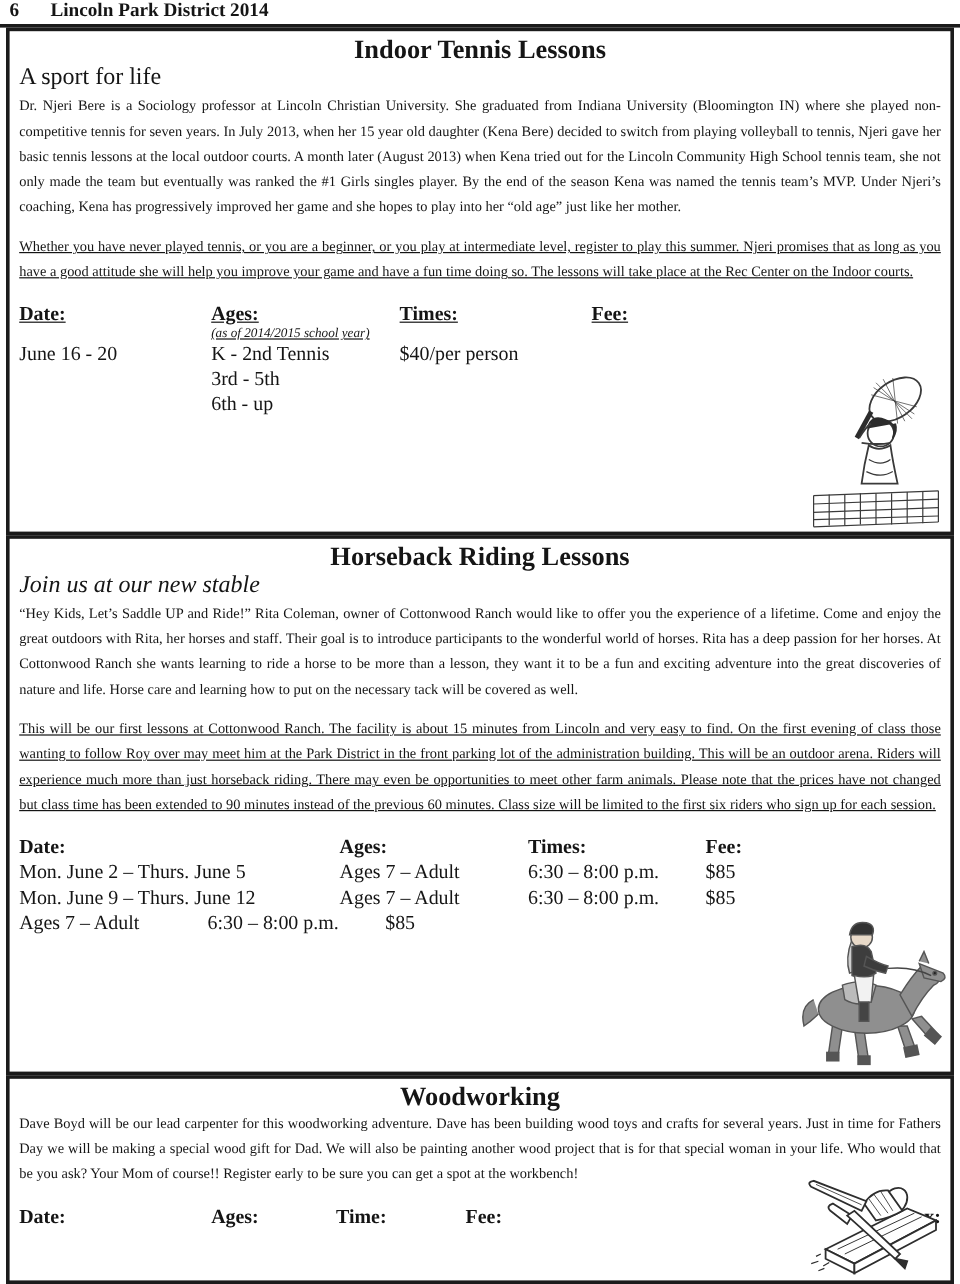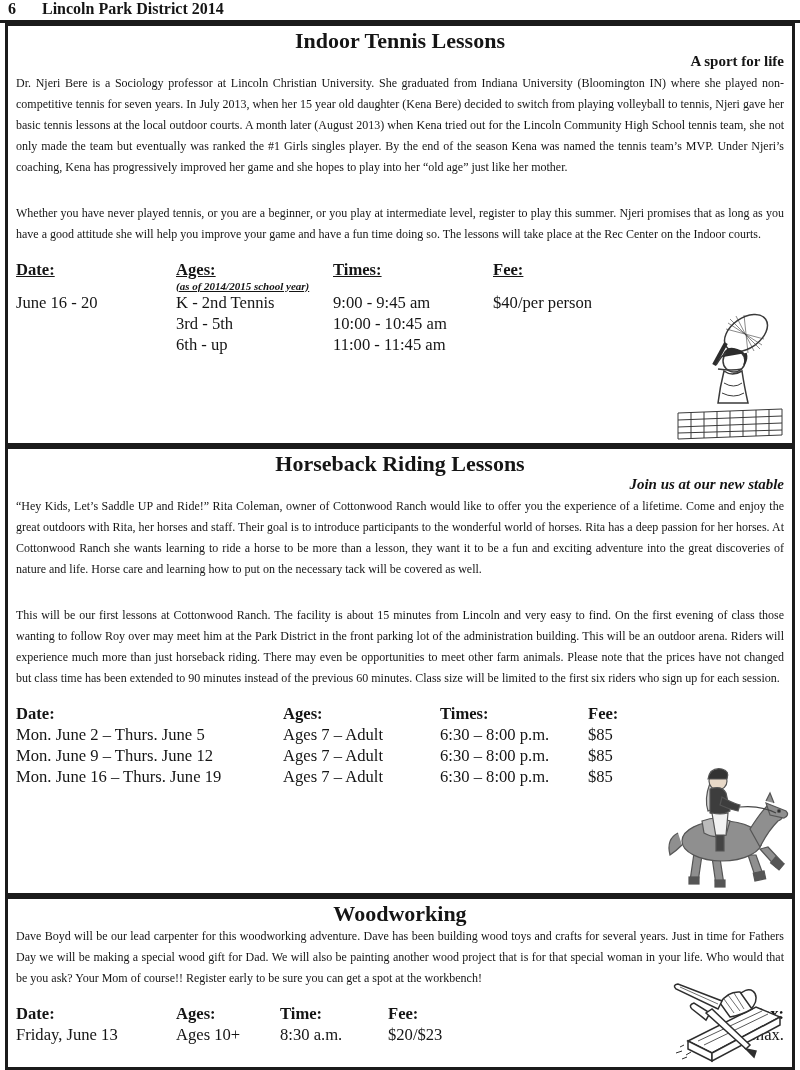--- a/index.html
+++ b/index.html
@@ -28,40 +28,40 @@
   .box-tennis { height: 423px; }
   .box-horse  { height: 450px; }
   .box-wood   { height: 174px; }
   .section-title {
     text-align: center;
     font-weight: bold;
     font-size: 22px;
     line-height: 1.15;
   }
   .section-subtitle {
-    text-align: right;
-    font-weight: bold;
-    font-size: 15px;
+    text-align: left;
+    font-weight: normal;
+    font-size: 20px;
     line-height: 1.15;
     margin-bottom: 2px;
   }
   .italic { font-style: italic; }
   .para {
     font-size: 12px;
     line-height: 21px;
     text-align: justify;
   }
-  .para + .para { margin-top: 25px; }
+  .para + .para { margin-top: 12px; text-decoration: underline; }
   .sched { font-size: 16.6px; line-height: 21px; }
   .sched-row { display: flex; }
   .sched .col-label { font-weight: bold; }
   .u { text-decoration: underline; }
   .ages-note {
     font-size: 11px;
-    font-weight: bold;
+    font-weight: normal;
     font-style: italic;
     text-decoration: underline;
     line-height: 12px;
   }
   
   .t-c1 { width: 160px; } .t-c2 { width: 157px; } .t-c3 { width: 160px; } .t-c4 { flex: 1; }
   .mt-tbl { margin-top: 14px; }
   
   .h-c1 { width: 267px; } .h-c2 { width: 157px; } .h-c3 { width: 148px; } .h-c4 { flex: 1; }
   
@@ -94,25 +94,20 @@
       </div>
       <div class="t-c3 col-label u">Times:</div>
       <div class="t-c4 col-label u">Fee:</div>
     </div>
     <div class="sched-row">
       <div class="t-c1">June 16 - 20</div>
       <div class="t-c2">
         <div>K - 2nd Tennis</div>
         <div>3rd - 5th</div>
         <div>6th - up</div>
-      </div>
-      <div class="t-c3">
-        <div>9:00 - 9:45 am</div>
-        <div>10:00 - 10:45 am</div>
-        <div>11:00 - 11:45 am</div>
       </div>
       <div class="t-c4">$40/per person</div>
     </div>
   </div>
 
   <svg class="clipart clip-tennis" width="112" height="128" viewBox="0 0 112 128">
     <g stroke="#3a3a3a" fill="none" stroke-width="1.5">
 
       <g stroke-width="1">
         <path d="M4 100 L108 96"></path>
@@ -173,21 +168,20 @@
       <div class="h-c3">6:30 – 8:00 p.m.</div>
       <div class="h-c4">$85</div>
     </div>
     <div class="sched-row">
       <div class="h-c1">Mon. June 9 – Thurs. June 12</div>
       <div class="h-c2">Ages 7 – Adult</div>
       <div class="h-c3">6:30 – 8:00 p.m.</div>
       <div class="h-c4">$85</div>
     </div>
     <div class="sched-row">
-      <div class="h-c1">Mon. June 16 – Thurs. June 19</div>
       <div class="h-c2">Ages 7 – Adult</div>
       <div class="h-c3">6:30 – 8:00 p.m.</div>
       <div class="h-c4">$85</div>
     </div>
   </div>
 
   <svg class="clipart clip-horse" width="132" height="138" viewBox="0 0 132 138">
     <g stroke="#555" stroke-width="1.2">
 
       <path d="M18 78 Q6 84 10 100 Q16 96 22 90" fill="#8f8f8f"></path>
@@ -231,27 +225,20 @@
   <p class="para">Dave Boyd will be our lead carpenter for this woodworking adventure.  Dave has been building wood toys and crafts for several years.  Just in time for Fathers Day we will be making a special wood gift for Dad. We will also be painting another wood project that is for that special woman in your life. Who would that be you ask? Your Mom of course!!  Register early to be sure you can get a spot at the workbench!</p>
 
   <div class="sched mt-tbl">
     <div class="sched-row">
       <div class="w-c1 col-label">Date:</div>
       <div class="w-c2 col-label">Ages:</div>
       <div class="w-c3 col-label">Time:</div>
       <div class="w-c4 col-label">Fee:</div>
       <div class="w-c5 col-label">Max:</div>
     </div>
-    <div class="sched-row">
-      <div class="w-c1">Friday, June 13</div>
-      <div class="w-c2">Ages 10+</div>
-      <div class="w-c3">8:30 a.m.</div>
-      <div class="w-c4">$20/$23</div>
-      <div class="w-c5">12 max.</div>
-    </div>
   </div>
 
   <svg class="clipart clip-wood" width="126" height="82" viewBox="0 0 126 82">
     <g stroke="#2e2e2e" fill="#fff" stroke-width="1.5">
 
       <path d="M30 58 L98 24 L122 34 L54 70 Z"></path>
       <path d="M30 58 L30 66 L54 78 L54 70 Z"></path>
       <path d="M54 70 L54 78 L122 42 L122 34 Z"></path>
       <path d="M40 58 L104 28" stroke-width="0.8"></path>
       <path d="M46 62 L110 31" stroke-width="0.8"></path>

